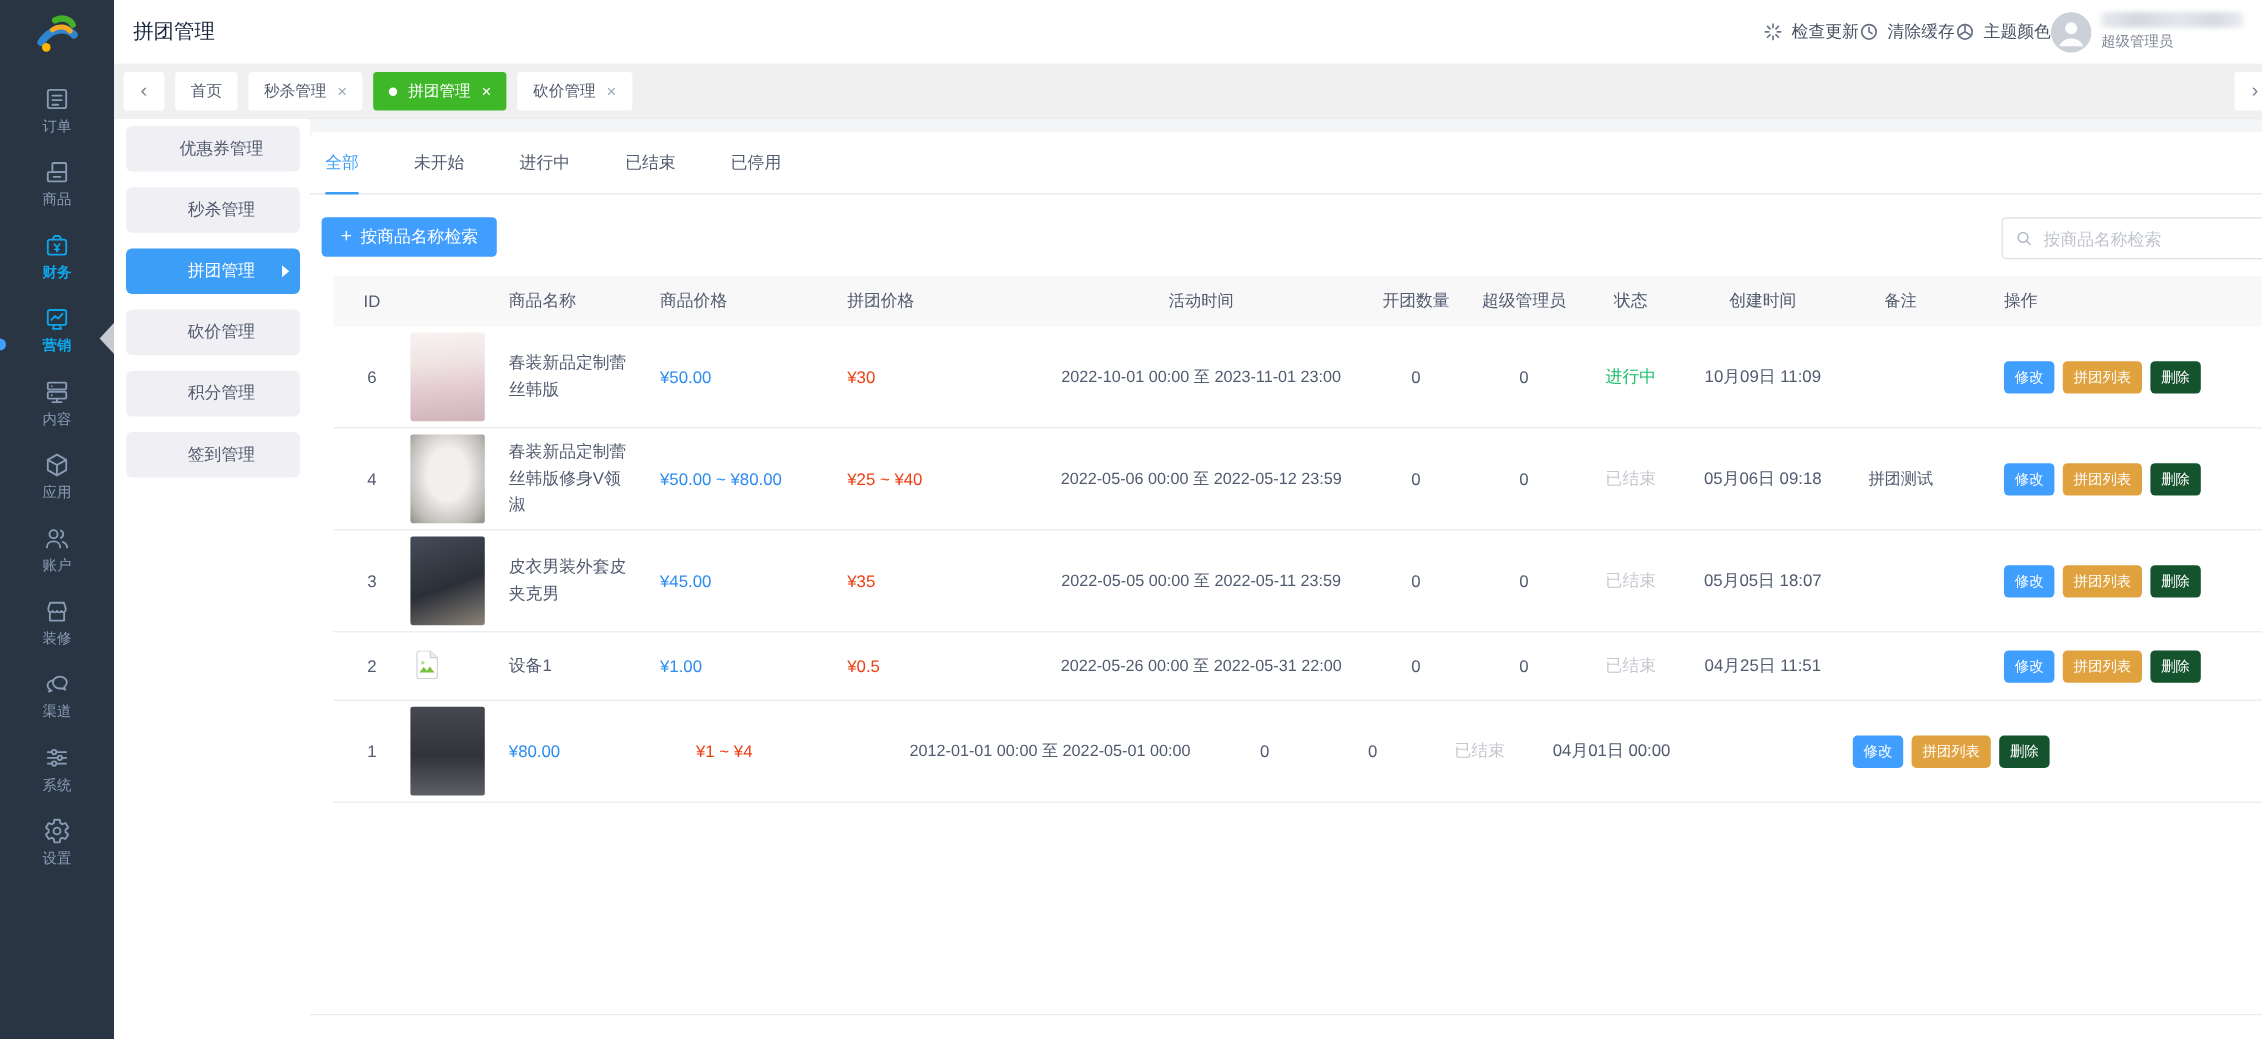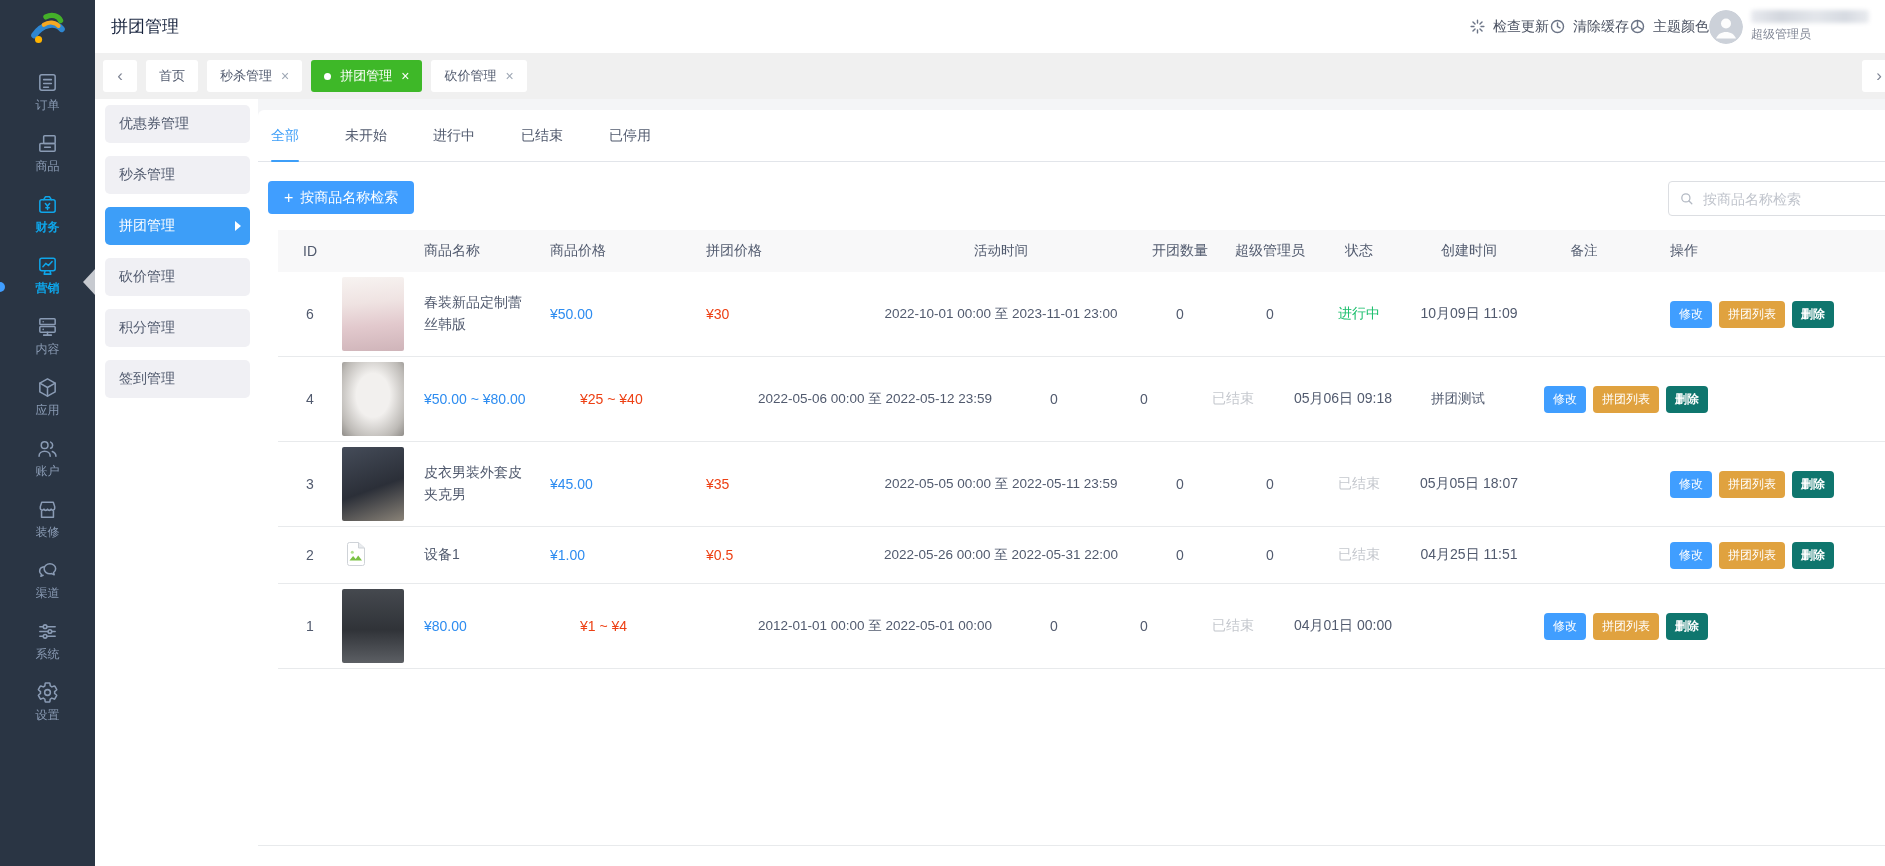--- a/index.html
+++ b/index.html
@@ -39,21 +39,21 @@
   .page-tab{height:32px;background:#fff;border-radius:3px;display:flex;align-items:center;gap:9px;padding:0 13px;font-size:13px;color:#515a6e;cursor:pointer;flex:none;}
   .page-tab .tab-close{color:#9ea7b4;font-size:14px;line-height:1;}
   .page-tab.active{background:#3eb828;color:#fff;}
   .page-tab.active .tab-close{color:#fff;}
   .tab-dot{width:7px;height:7px;border-radius:50%;background:#fff;}
 
   
   .content-bg{position:absolute;left:258px;top:99px;width:1627px;height:767px;background:#f4f5f7;}
   .submenu{position:absolute;left:95px;top:99px;width:163px;height:767px;background:#fff;padding-top:6px;box-sizing:border-box;}
   .submenu-item{position:relative;margin:0 8px 13px 10px;height:38px;border-radius:5px;background:#f0f0f4;
-    display:flex;align-items:center;padding-left:14px;font-size:14px;color:#515a6e;cursor:pointer;}
+    display:flex;align-items:center;padding-left:14px;font-size:14px;color:#515a6e;cursor:pointer;justify-content:center;}
   .submenu-item.active{background:#3d9ef8;color:#fff;}
   .submenu-item.active .submenu-arrow{position:absolute;right:9px;top:14px;width:0;height:0;
     border-top:5px solid transparent;border-bottom:5px solid transparent;border-left:6px solid #fff;}
 
   
   .card{position:absolute;left:258px;top:110px;width:1660px;height:756px;background:#fff;border-top-left-radius:6px;}
   .filter-tabs{position:absolute;left:0;top:0;width:1660px;height:52px;border-bottom:1px solid #e2e5ea;
     display:flex;align-items:flex-end;padding-left:13px;gap:46px;box-sizing:border-box;}
   .ftab{font-size:14px;color:#515a6e;position:relative;height:52px;line-height:52px;cursor:pointer;}
   .ftab.active{color:#3d9ef8;}
@@ -91,21 +91,21 @@
   .status-ended{color:#c5c8ce;}
   .prod-img{width:62px;height:74px;border-radius:2px;margin:5px 0;flex:none;}
   .img-pink-outfit{background:linear-gradient(175deg,#f7f3f1 0%,#efe3e2 35%,#e2c9cd 65%,#cfb4b9 100%);}
   .img-white-dress{background:radial-gradient(ellipse at 50% 45%,#f2f0ee 38%,#bdbab6 78%,#8f8c88 100%);}
   .img-dark-jacket{background:linear-gradient(160deg,#454c59 0%,#2b2f38 55%,#8a8378 100%);}
   .img-denim-dress{background:linear-gradient(180deg,#45494f 0%,#303338 55%,#5c5f64 100%);}
   .broken-img{width:20px;height:24px;margin-left:4px;}
   .btn{height:27px;padding:0 9px;border:none;border-radius:4px;color:#fff;font-size:12px;margin-right:7px;cursor:pointer;font-family:inherit;}
   .btn-modify{background:#409eff;}
   .btn-list{background:#e0a23f;}
-  .btn-del{background:#0f766e;font-weight:bold;}
+  .btn-del{background:#14532d;}
 
   .bottom-line{position:absolute;left:258px;top:845px;width:1627px;height:1px;background:#e8eaec;}
 </style>
 </head>
 <body>
 
 <div class="screen">
 
   <aside class="sidebar">
     <div class="logo">
@@ -371,20 +371,21 @@
               <button class="btn btn-modify">修改</button>
               <button class="btn btn-list">拼团列表</button>
               <button class="btn btn-del">删除</button>
             </div>
           </div>
           <div class="trow">
             <div class="c-id">4</div>
      <div class="c-img">
               <div class="prod-img img-white-dress"></div>
             </div>
+     <div class="c-name">春装新品定制蕾丝韩版修身V领淑</div>
      <div class="c-price price">¥50.00 ~ ¥80.00</div>
      <div class="c-gprice gprice">¥25 ~ ¥40</div>
      <div class="c-time">2022-05-06 00:00 至 2022-05-12 23:59</div>
      <div class="c-open">0</div>
      <div class="c-join">0</div>
      <div class="c-status status-ended">已结束</div>
      <div class="c-created">05月06日 09:18</div>
      <div class="c-remark">拼团测试</div>
      <div class="c-actions">
               <button class="btn btn-modify">修改</button>

